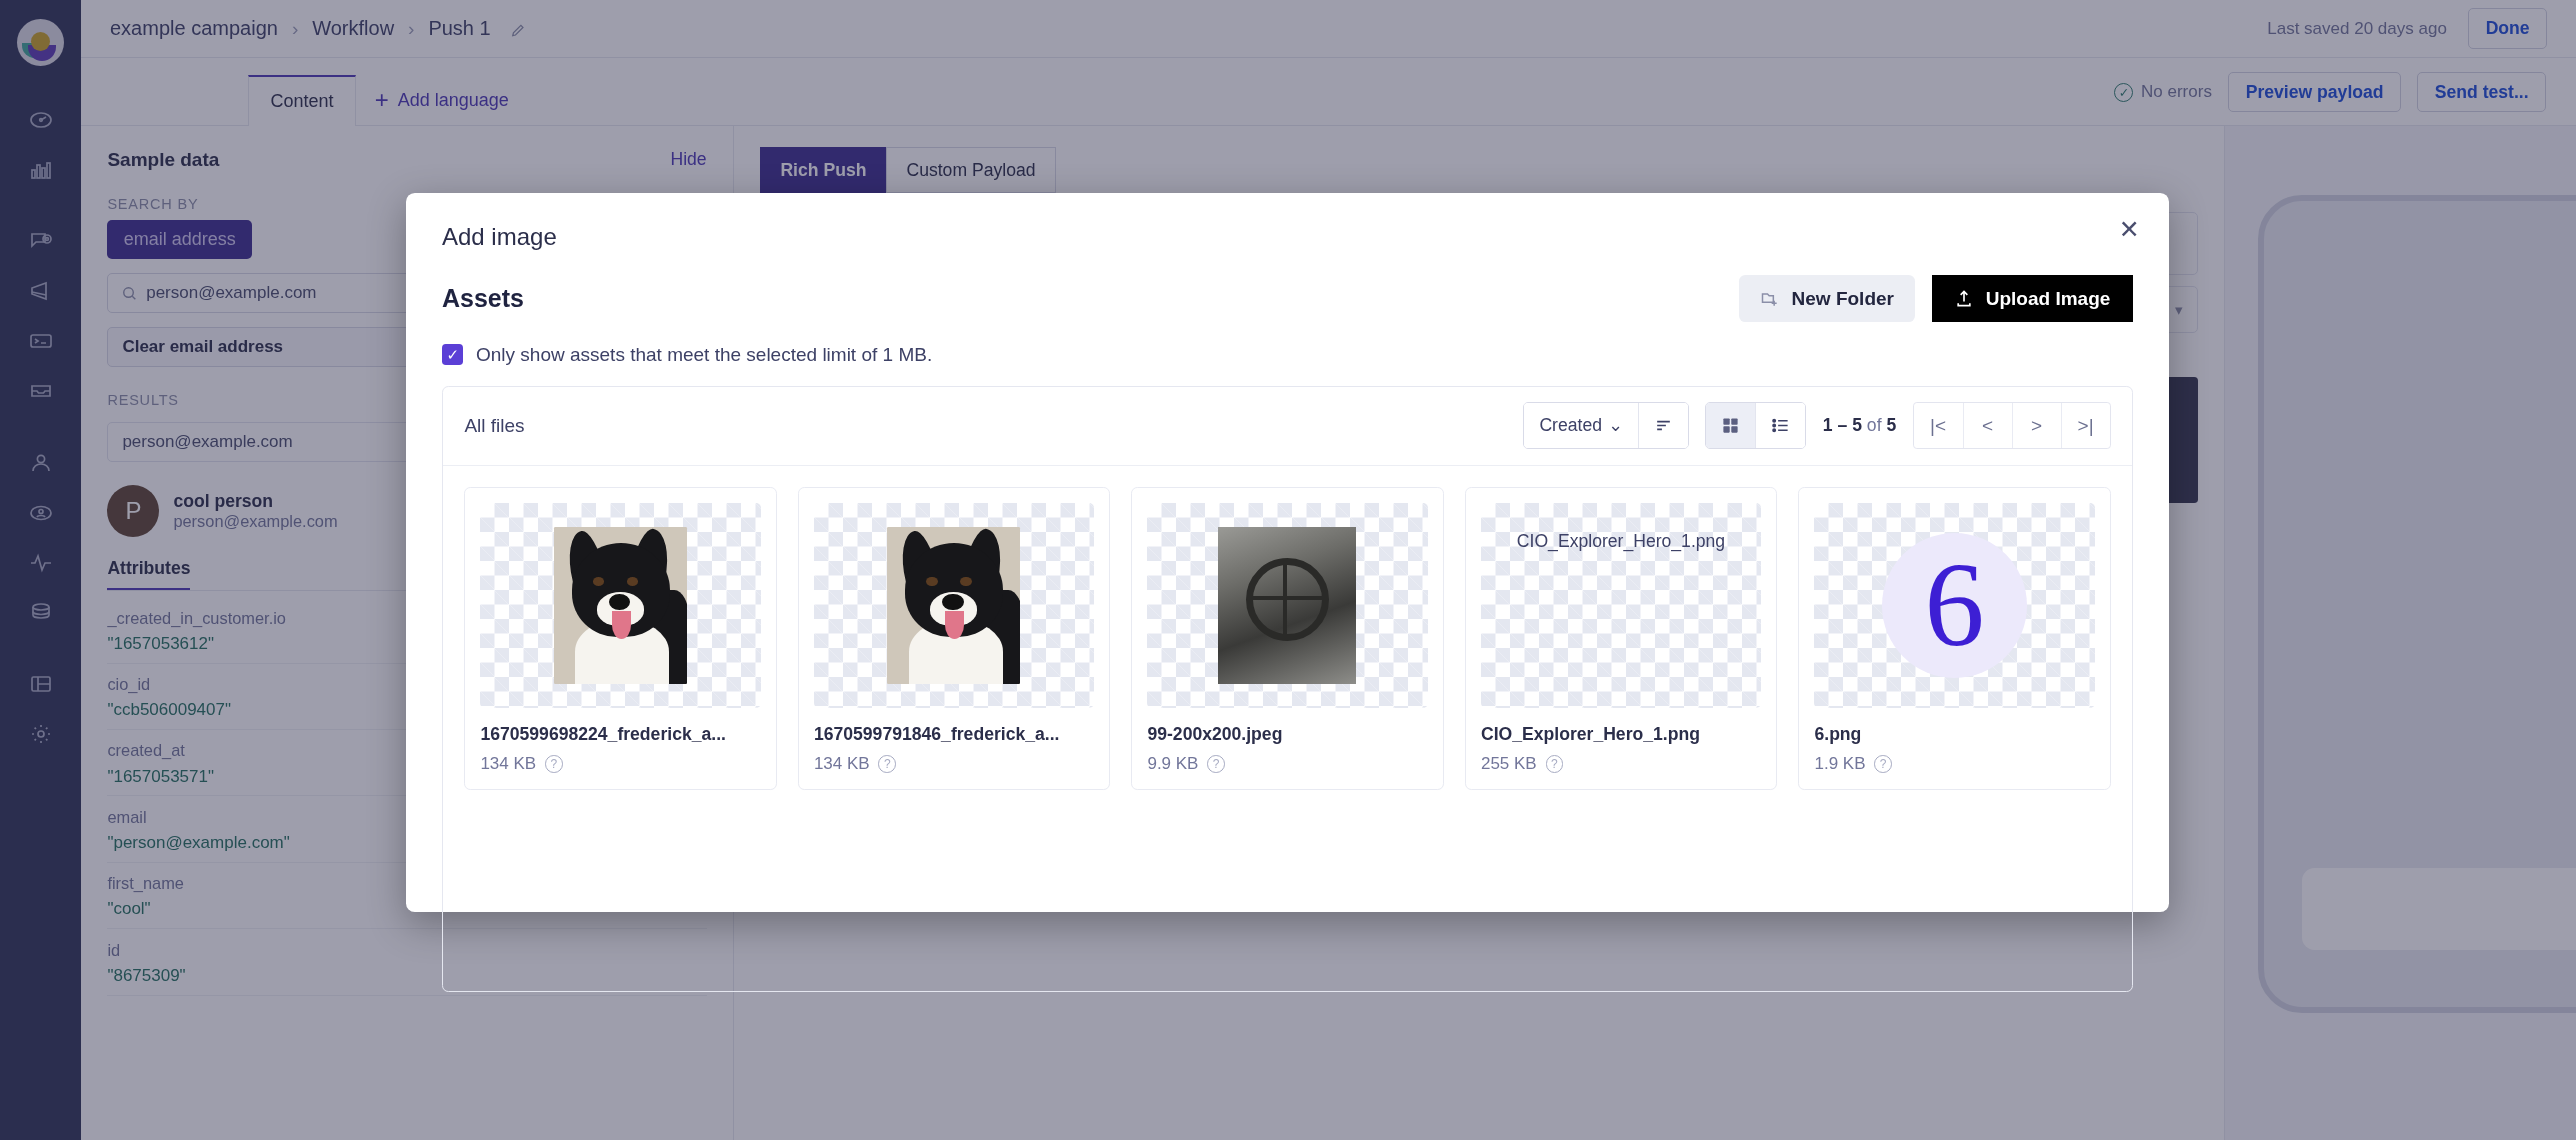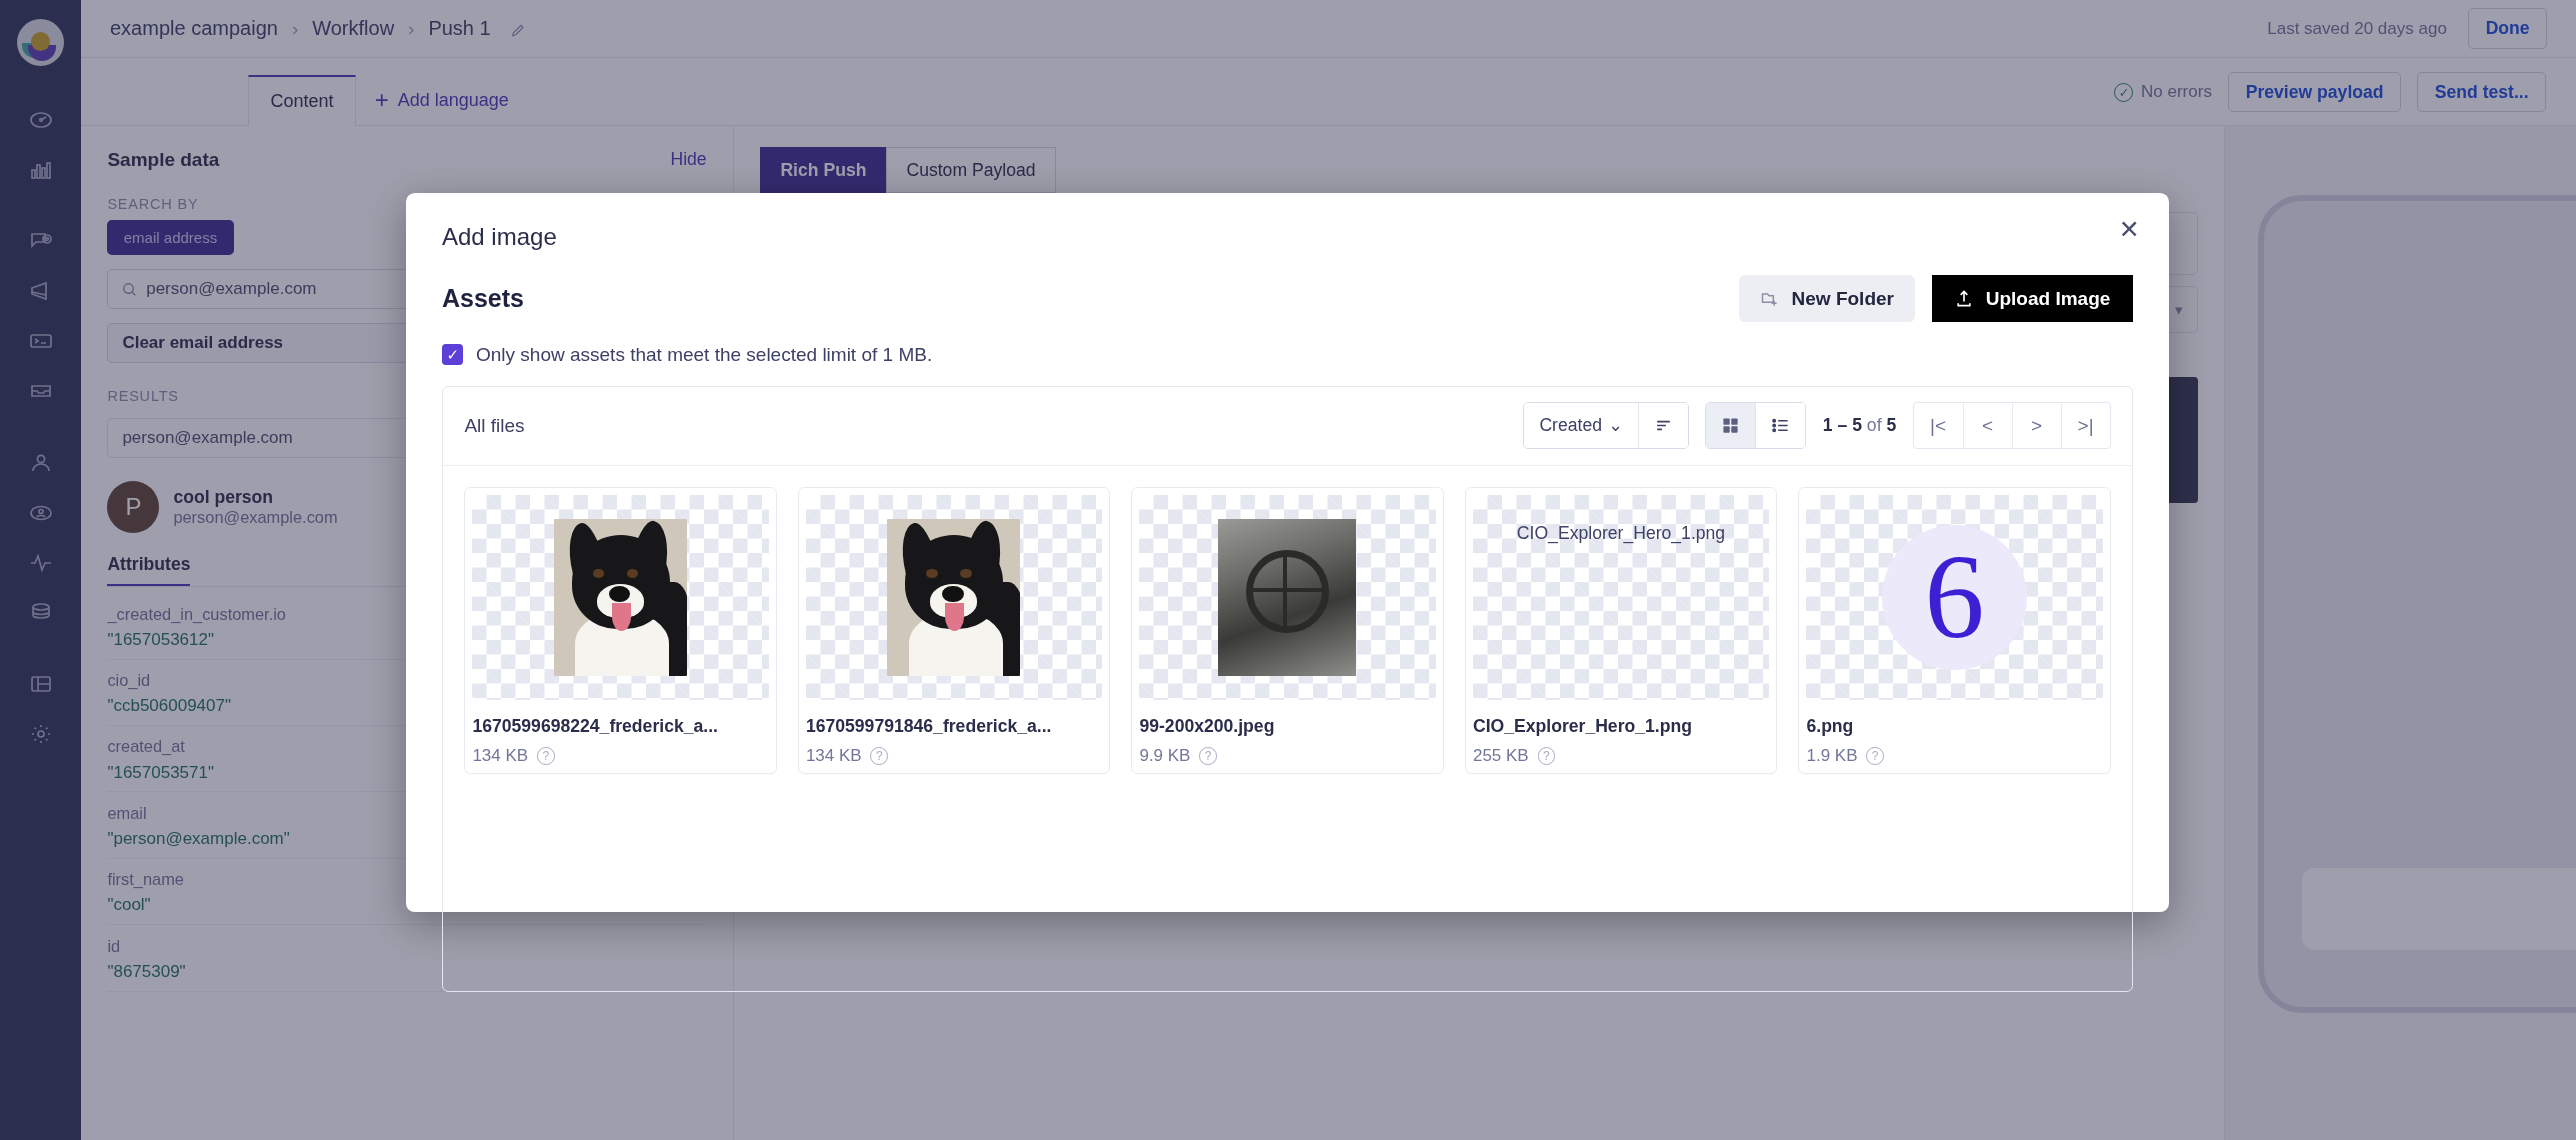--- a/index.html
+++ b/index.html
@@ -74,21 +74,21 @@
   
   .sample-panel {
     position: absolute; left: 81px; top: 126px; width: 653px; bottom: 0;
     background: #fff; border-right: 0.6px solid #e6e7ee; padding: 22.7px 26.4px;
   }
   .sp-head { display: flex; align-items: center; }
   .sp-title { font-size: 19px; font-weight: bold; color: #2b2e4a; }
   .sp-hide { margin-left: auto; font-size: 17.6px; color: #4b37b5; }
   .sp-label { font-size: 14.5px; letter-spacing: 0.8px; color: #8b8fa8; margin-top: 25px; margin-bottom: 8.8px; }
   .chip {
-    background: #3b2c8f; color: #cfc8ef; font-size: 15px; border-radius: 5px;
+    background: #3b2c8f; color: #cfc8ef; font-size: 18px; border-radius: 5px;
     padding: 8.8px 16.4px; display: inline-block;
   }
   .sp-input {
     margin-top: 14px; border: 0.6px solid #d7d9e6; border-radius: 5px;
     height: 40px; display: flex; align-items: center; gap: 8.8px; padding: 0 12.6px;
     font-size: 17px; color: #4a4e6e;
   }
   .sp-btn {
     margin-top: 14px; border: 0.6px solid #d7d9e6; border-radius: 5px; background: #f7f8fb;
     height: 40px; display: flex; align-items: center; padding: 0 14px; font-size: 17px; color: #2b2e4a; font-weight:bold;
@@ -180,21 +180,21 @@
   .seg-item { display:flex; align-items:center; justify-content:center; padding: 0 15px; font-size:17.6px; color:#3d4166; gap:6.3px; background:#fff;}
   .seg-item + .seg-item { border-left:0.6px solid #e3e5ef; }
   .seg-item.active { background:#eceef6; }
   .pager-txt { font-size: 17.6px; color:#72769a; }
   .pager-txt b { color:#2b2e4a; }
   .pager { display:flex; border:0.6px solid #e3e5ef; border-radius:3.8px; overflow:hidden; height:47px;}
   .pager div { width: 49px; display:flex; align-items:center; justify-content:center; color:#6b7090; font-size:19px;}
   .pager div + div { border-left:0.6px solid #e9ebf3; }
 
   .grid { display:flex; gap: 21.4px; padding: 21.4px 21.4px; }
-  .card { width: 316px; border: 0.6px solid #e8eaf2; border-radius: 6.3px; background:#fff; padding: 7px; }
+  .card { width: 316px; border: 0.6px solid #e8eaf2; border-radius: 6.3px; background:#fff; padding: 15px; }
   .thumb {
     height: 205px; border-radius: 5px; position: relative; overflow:hidden;
     background-color:#fff;
     background-image:
       linear-gradient(45deg, #e4e7f0 25%, transparent 25%, transparent 75%, #e4e7f0 75%),
       linear-gradient(45deg, #e4e7f0 25%, transparent 25%, transparent 75%, #e4e7f0 75%);
     background-size: 29px 29px;
     background-position: 0 0, 14.5px 14.5px;
     display:flex; align-items:center; justify-content:center;
   }

